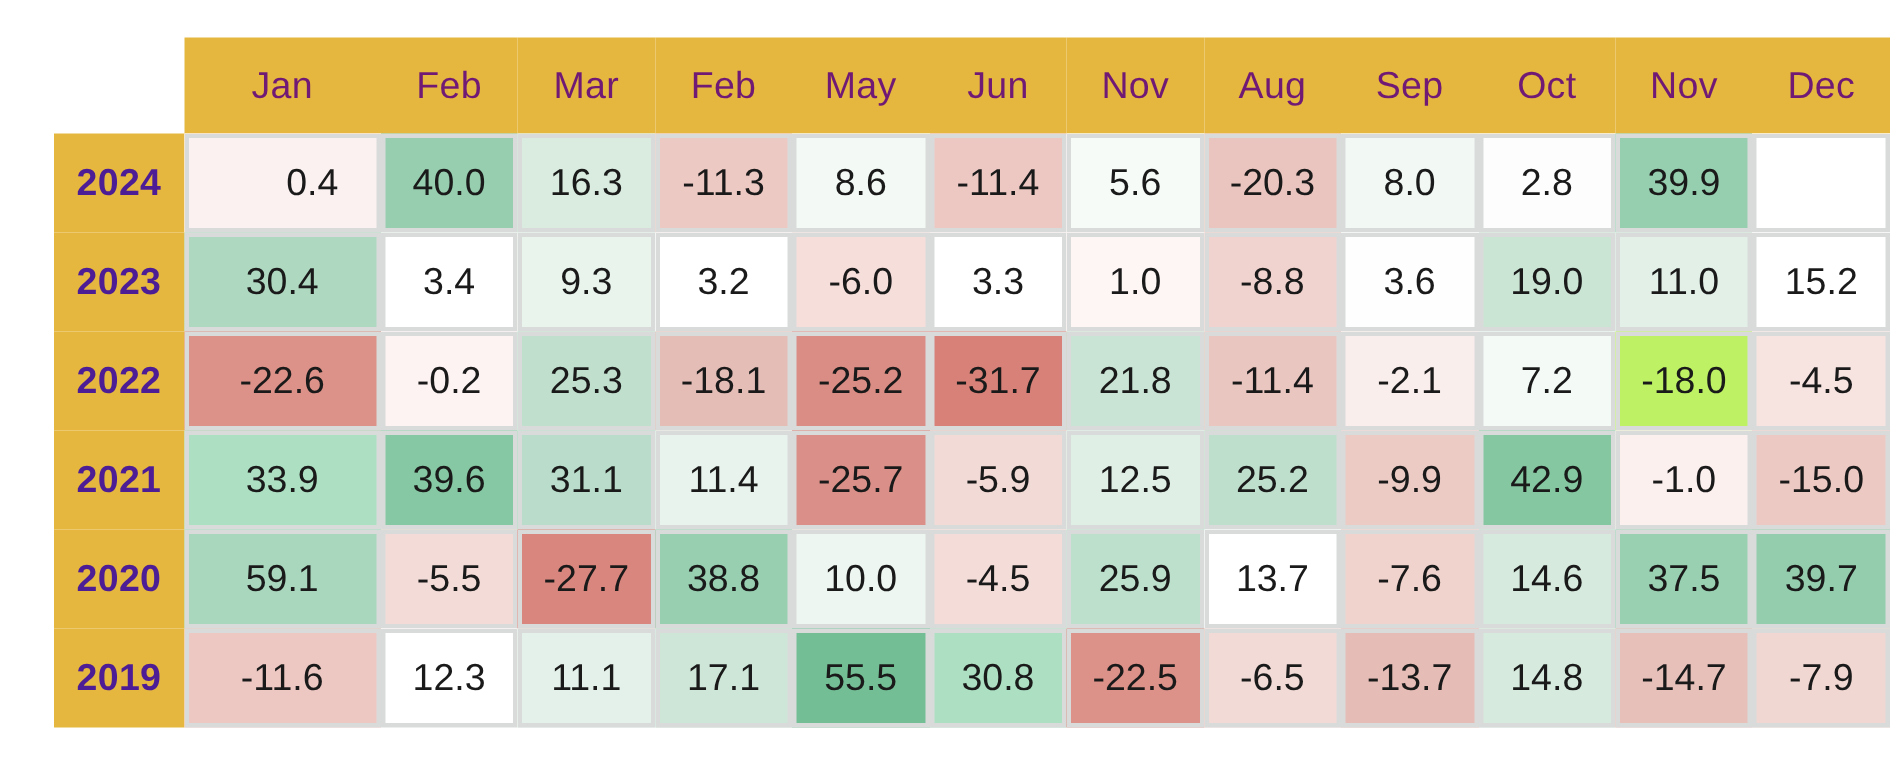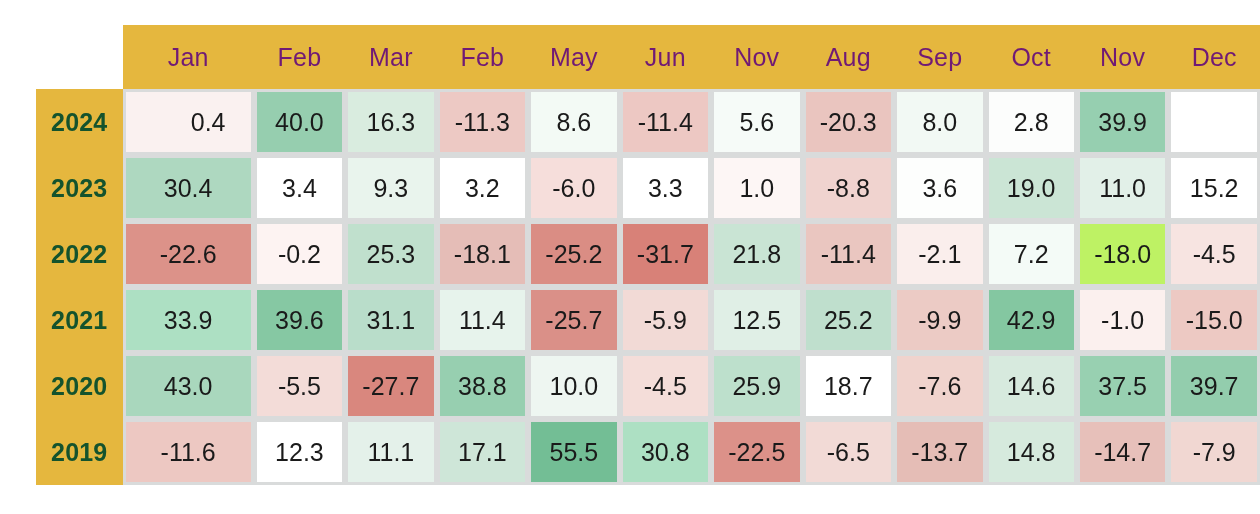--- a/index.html
+++ b/index.html
@@ -50,21 +50,21 @@
     text-align: center;
     vertical-align: middle;
     letter-spacing: 0.2px;
   }
 
   .row-head {
     width: 87px;
     height: 66px;
     padding: 0;
     background: #e5b73e;
-    color: #14532d;
+    color: #4c1d95;
     font-size: 25px;
     font-weight: bold;
     text-align: center;
     vertical-align: middle;
     letter-spacing: 0.2px;
   }
 
   .hm-cell {
     width: 92px;
     height: 66px;
@@ -263,42 +263,42 @@
           <td class="hm-cell" style="background: rgb(251, 240, 238);">
             <span class="v">-1.0</span>
           </td>
           <td class="hm-cell" style="background: rgb(237, 201, 195);">
             <span class="v">-15.0</span>
           </td>
         </tr>
         <tr>
           <th class="row-head">2020</th>
           <td class="hm-cell" style="background: rgb(169, 215, 189);">
-            <span class="v">43.0</span>
+            <span class="v">59.1</span>
           </td>
           <td class="hm-cell" style="background: rgb(243, 220, 216);">
             <span class="v">-5.5</span>
           </td>
           <td class="hm-cell" style="background: rgb(217, 135, 126);">
             <span class="v">-27.7</span>
           </td>
           <td class="hm-cell" style="background: rgb(151, 207, 176);">
             <span class="v">38.8</span>
           </td>
           <td class="hm-cell" style="background: rgb(238, 246, 241);">
             <span class="v">10.0</span>
           </td>
           <td class="hm-cell" style="background: rgb(244, 221, 217);">
             <span class="v">-4.5</span>
           </td>
           <td class="hm-cell" style="background: rgb(189, 224, 204);">
             <span class="v">25.9</span>
           </td>
           <td class="hm-cell" style="background: rgb(255, 255, 255);">
-            <span class="v">18.7</span>
+            <span class="v">13.7</span>
           </td>
           <td class="hm-cell" style="background: rgb(240, 211, 205);">
             <span class="v">-7.6</span>
           </td>
           <td class="hm-cell" style="background: rgb(215, 234, 222);">
             <span class="v">14.6</span>
           </td>
           <td class="hm-cell" style="background: rgb(152, 208, 177);">
             <span class="v">37.5</span>
           </td>

